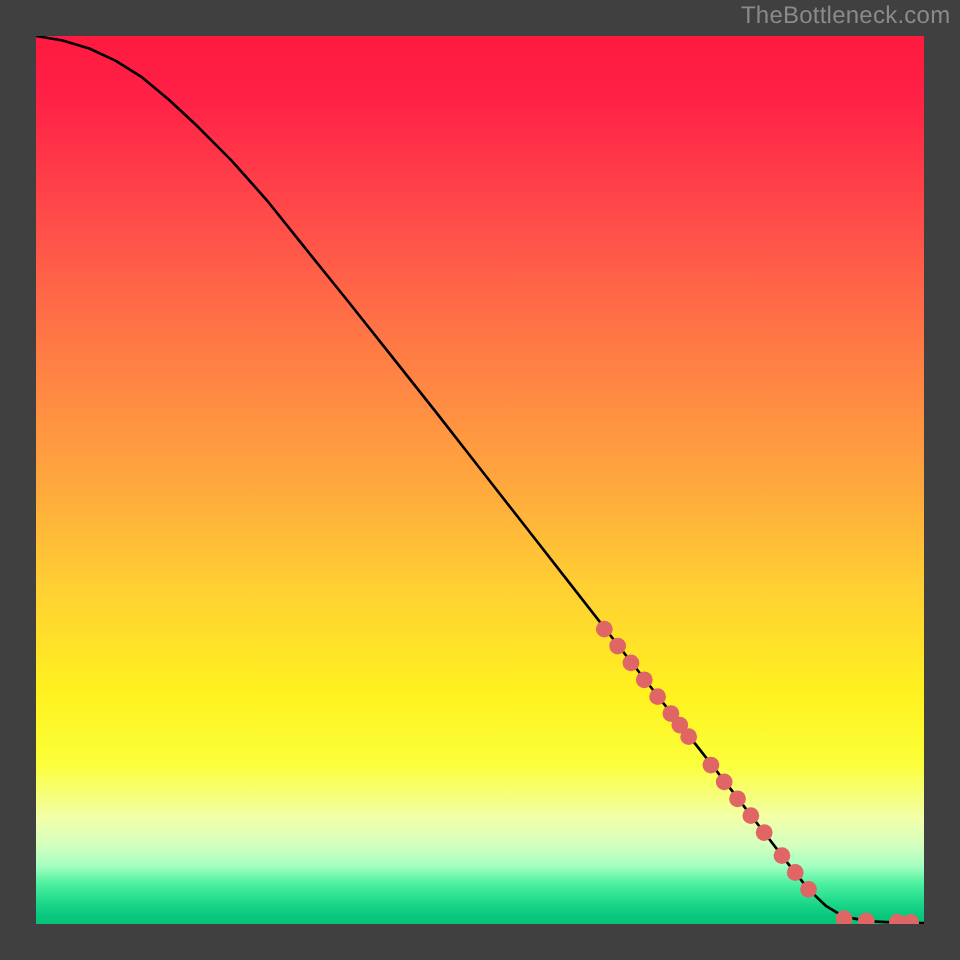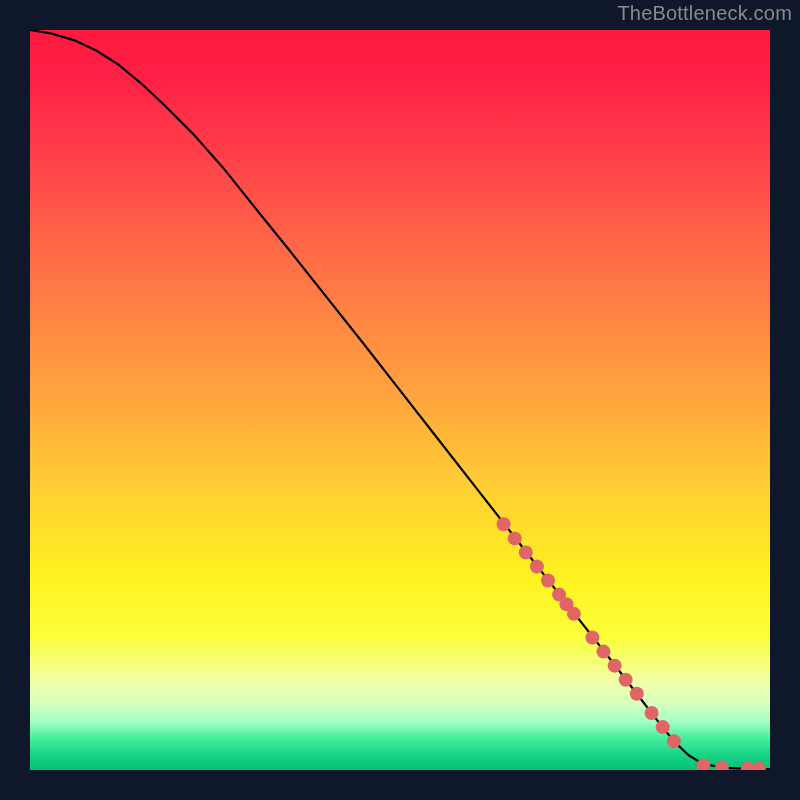--- a/index.html
+++ b/index.html
@@ -10,21 +10,21 @@
     overflow: hidden;
     background: #000;
     font-family: Arial, Helvetica, sans-serif;
   }
   .frame {
     position: absolute;
     left: 0;
     top: 0;
     width: 800px;
     height: 800px;
-    background: #0f172a;
+    background: #404040;
   }
   .attribution {
     position: absolute;
     top: 2px;
     right: 8px;
     color: #8a8a8a;
     font-size: 20px;
     font-weight: 400;
     letter-spacing: 0.2px;
   }

